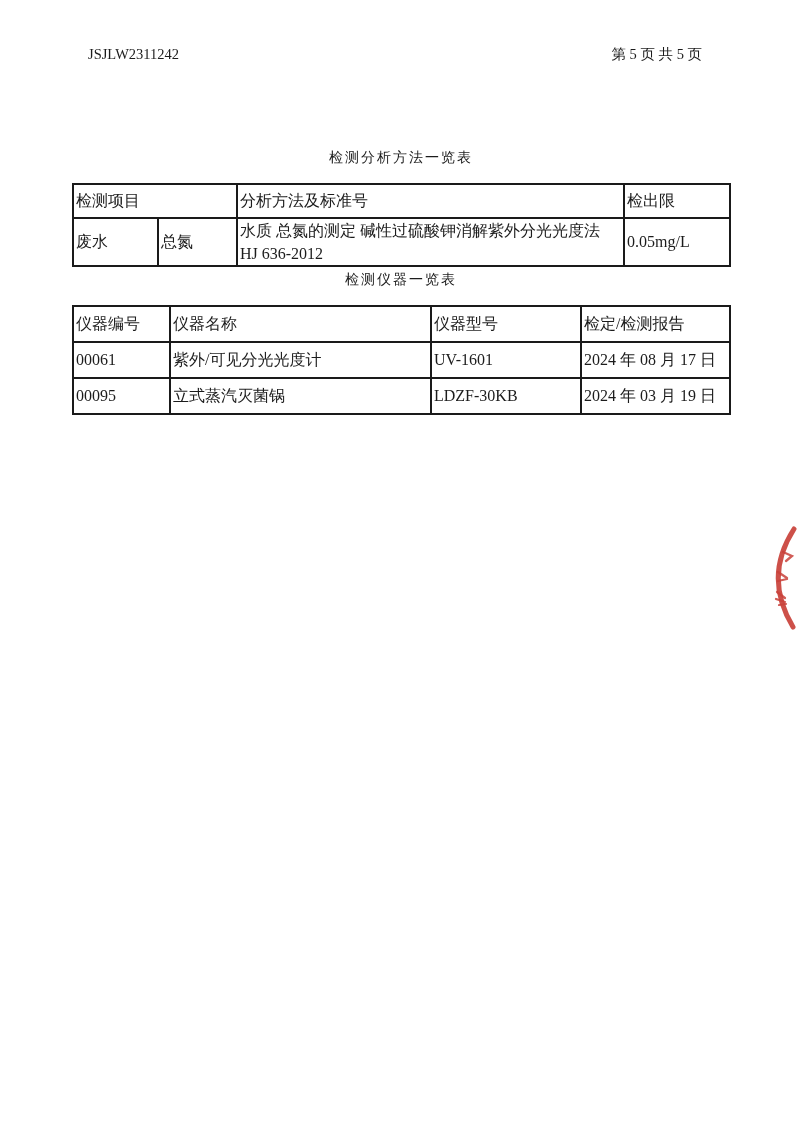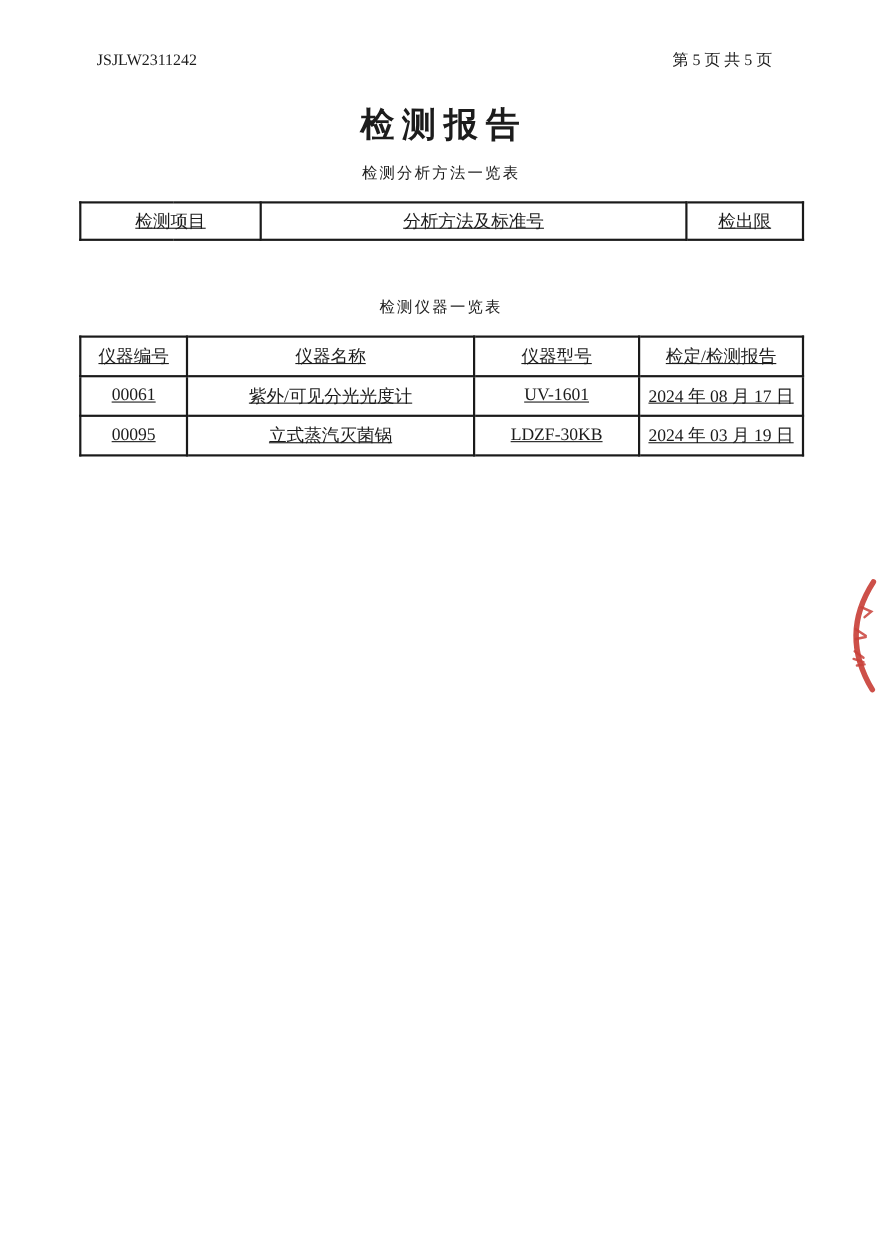--- a/index.html
+++ b/index.html
@@ -25,23 +25,22 @@
   }
   .caption-methods { top:137px; }
   .caption-instruments { top:259px; }
   table.doc-table {
     position:absolute; left:72px; border-collapse:collapse; table-layout:fixed;
   }
   table.methods { top:171px; }
   table.instruments { top:293px; }
   table.doc-table td, table.doc-table th {
     border:2px solid #1a1a1a; font-size:16px; font-weight:normal;
-    text-align:center; vertical-align:middle; padding:0 2px;
+    text-align:left; vertical-align:middle; padding:0 2px;
     overflow:hidden;
-    text-decoration:underline;
   }
   table.methods .hdr-row td { height:32px; }
   table.methods .body-row td { height:46px; }
   table.instruments td { height:34px; }
   td.method-cell {
     text-align:left; padding:3px 9px; line-height:1.45;
   }
   .report-end {
     position:absolute; top:410px; left:0; width:100%;
     text-align:center; font-size:17px; font-weight:bold; letter-spacing:2px;
@@ -54,36 +53,41 @@
 </head>
 <body>
 
 <div class="page">
 
   <div class="doc-header">
     <span>JSJLW2311242</span>
     <span>第 5 页 共 5 页</span>
   </div>
 
-  <div class="doc-title">检测报告</div>
 
   <div class="table-caption caption-methods">检测分析方法一览表</div>
 
   <table class="doc-table methods">
     <colgroup>
       <col style="width:85px">
         <col style="width:79px">
         <col style="width:387px">
         <col style="width:106px">
     </colgroup>
     <tbody>
       <tr class="hdr-row">
         <td colspan="2">检测项目</td>
         <td>分析方法及标准号</td>
         <td>检出限</td>
+      </tr>
+      <tr class="body-row">
+        <td>废水</td>
+        <td>总氮</td>
+        <td class="method-cell">水质 总氮的测定 碱性过硫酸钾消解紫外分光光度法  HJ 636-2012</td>
+        <td>0.05mg/L</td>
       </tr>
     </tbody>
   </table>
 
   <div class="table-caption caption-instruments">检测仪器一览表</div>
 
   <table class="doc-table instruments">
     <colgroup>
       <col style="width:97px">
         <col style="width:261px">

